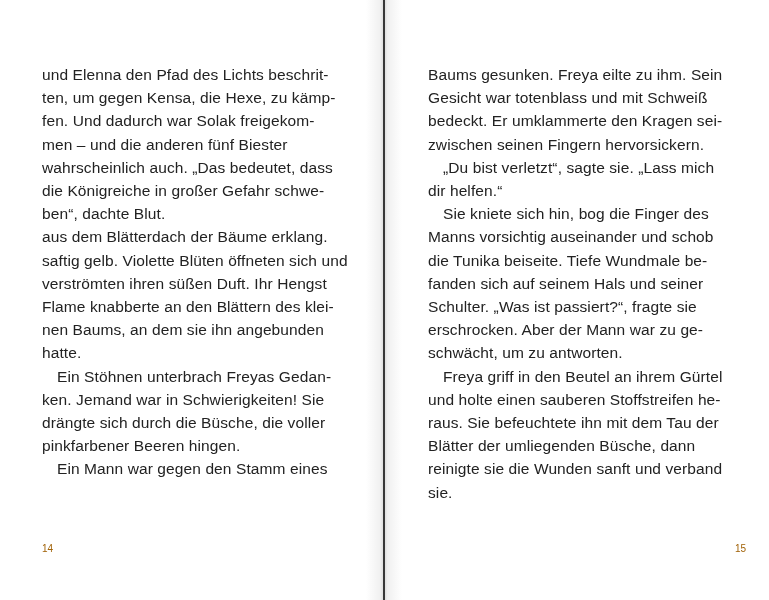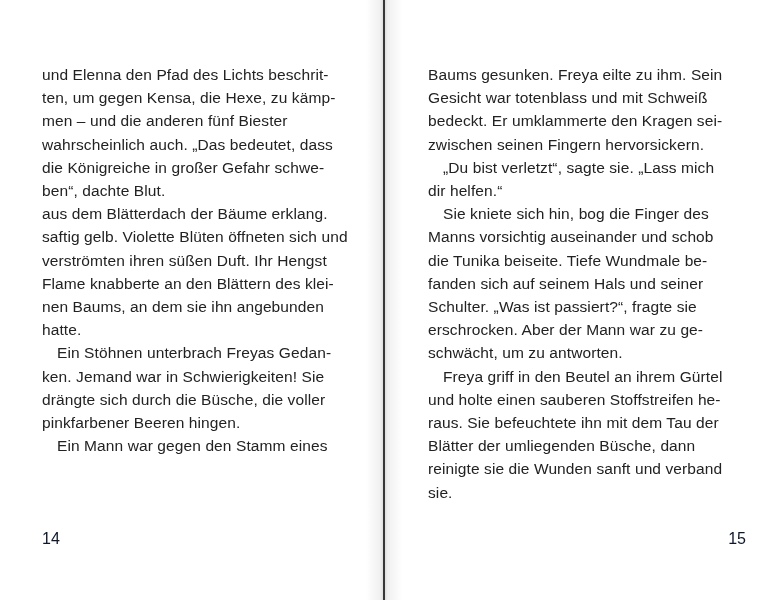--- a/index.html
+++ b/index.html
@@ -32,23 +32,23 @@
     letter-spacing: 0.1px;
   }
   .page-left  .text-block { left: 42px; width: 326px; }
   .page-right .text-block { left: 40px; width: 326px; }
 
   .line { white-space: nowrap; }
   .line.indent { padding-left: 15px; }
 
   .page-number {
     position: absolute;
-    bottom: 52px;
-    font-size: 16px;
-    color: #0f172a;
+    bottom: 46px;
+    font-size: 10px;
+    color: #a16207;
   }
   .page-left  .page-number { left: 42px; }
   .page-right .page-number { right: 23px; }
 
   
   .gutter-shadow {
     position: absolute;
     top: 0;
     left: 366px;
     width: 36px;
@@ -74,20 +74,21 @@
 </style>
 </head>
 <body>
 
 <div class="spread">
 
   <div class="page page-left">
     <div class="text-block">
         <div class="line">und Elenna den Pfad des Lichts beschrit-</div>
         <div class="line">ten, um gegen Kensa, die Hexe, zu kämp-</div>
+        <div class="line">fen. Und dadurch war Solak freigekom-</div>
         <div class="line">men – und die anderen fünf Biester</div>
         <div class="line">wahrscheinlich auch. „Das bedeutet, dass</div>
         <div class="line">die Königreiche in großer Gefahr schwe-</div>
         <div class="line">ben“, dachte Blut.</div>
         <div class="line">aus dem Blätterdach der Bäume erklang.</div>
         <div class="line">saftig gelb. Violette Blüten öffneten sich und</div>
         <div class="line">verströmten ihren süßen Duft. Ihr Hengst</div>
         <div class="line">Flame knabberte an den Blättern des klei-</div>
         <div class="line">nen Baums, an dem sie ihn angebunden</div>
         <div class="line">hatte.</div>

